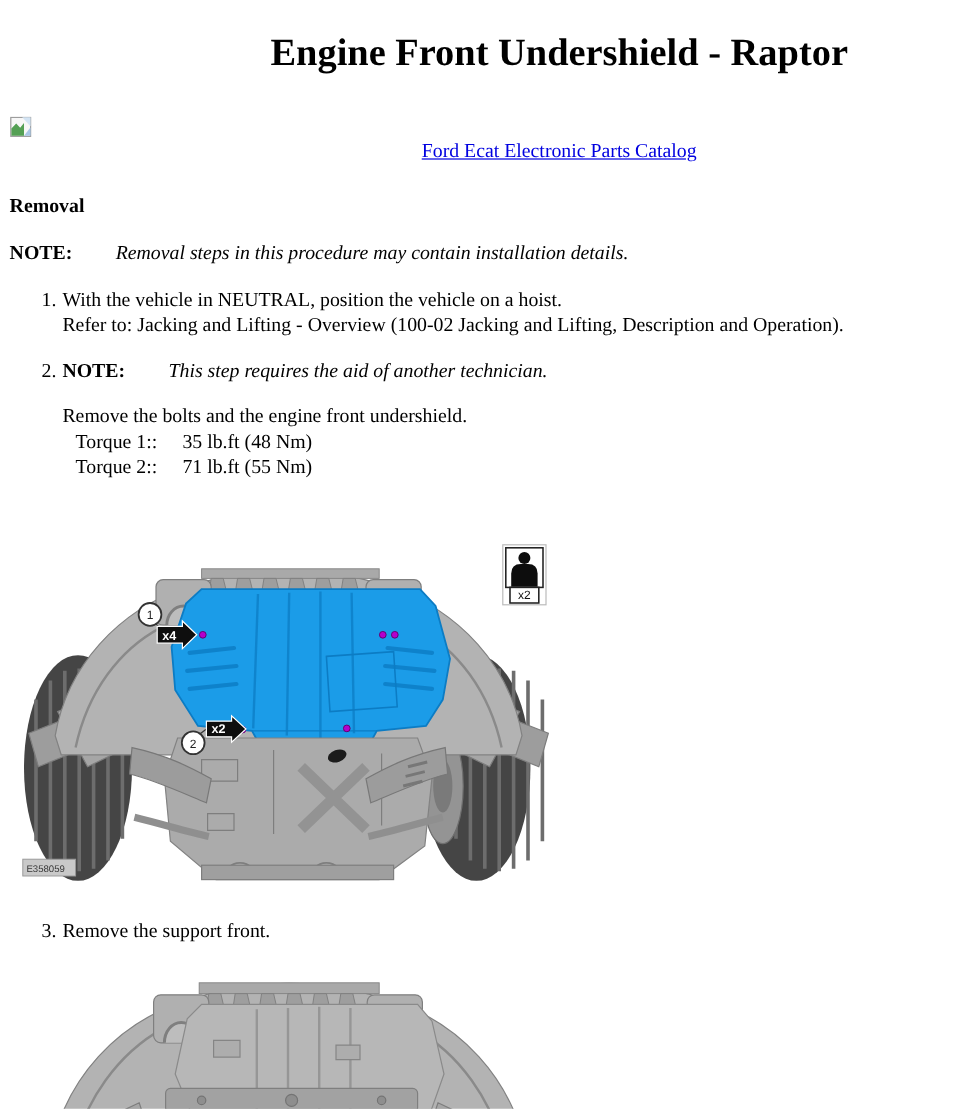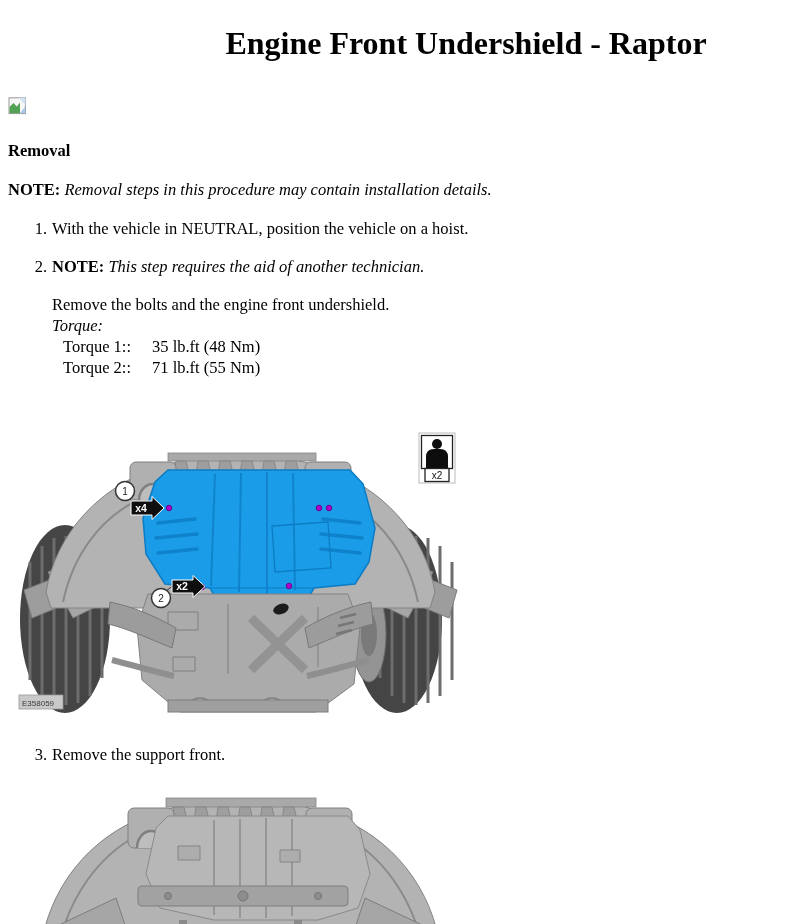--- a/index.html
+++ b/index.html
@@ -13,21 +13,21 @@
   h1.doc-title {
     font-size: 32px; line-height: 37px; font-weight: bold;
     margin: 17px 0 0 0;
   }
   .catalog-row { margin: 35px 0 0 0; }
   a.catalog-link { color: #0000e0; text-decoration: underline; }
   .broken-img { vertical-align: -3px; margin-right: 1px; }
   .section-heading { font-weight: bold; margin: 25px 0 0 0; }
   .note-par { margin: 18px 0 0 0; }
   .note-label { font-weight: bold; margin-top: 19px; }
-  .note-text { font-style: italic; }
+  .note-text { font-style: italic; margin-left: 32px; }
   .steps { margin: 18px 0 0 0; }
   .step { display: flex; }
   .step + .step { margin-top: 17px; }
   .step-num { min-width: 44px; text-align: right; padding-right: 5px; box-sizing: border-box; flex: none; }
   .step-body { flex: 1; }
   .step-gap { height: 17px; }
   .torque-label { font-style: italic; }
   .torque-row { display: flex; padding-left: 11px; }
   .torque-name { width: 89px; flex: none; }
   .figure { margin-left: 10px; }
@@ -44,44 +44,44 @@
 
   <div class="center-zone">
     <h1 class="doc-title">Engine Front Undershield - Raptor</h1>
 
     <div class="catalog-row">
       <a href="#" class="catalog-link"><svg class="broken-img" width="20" height="18" viewBox="0 0 20 18">
             <rect x="1" y="0.8" width="16.5" height="15.8" fill="#f7f7f7" stroke="#9a9a9a" stroke-width="1"></rect>
             <path d="M10.5,0.8 L17.5,0.8 L17.5,8.5 Z" fill="#d3e4f4"></path>
             <path d="M1.5,16.2 L1.5,10 L5.5,6 L8.8,9.5 L12,5.5 L12,16.2 Z" fill="#54a054"></path>
             <path d="M12,16.2 L17.5,9 L17.5,16.2 Z" fill="#a9c7e6"></path>
-          </svg></a>
+          </svg><span>Ford Ecat Electronic Parts Catalog</span></a>
     </div>
   </div>
 
   <div class="section-heading">Removal</div>
 
   <p class="note-par"><span class="note-label">NOTE:</span> <span class="note-text">Removal steps in this procedure may contain installation details.</span></p>
 
   <div class="steps">
 
     <div class="step">
       <span class="step-num">1.</span>
       <div class="step-body">
         <div>With the vehicle in NEUTRAL, position the vehicle on a hoist.</div>
+        <div>Refer to: Jacking and Lifting - Overview (100-02 Jacking and Lifting, Description and Operation).</div>
       </div>
     </div>
 
     <div class="step">
       <span class="step-num">2.</span>
       <div class="step-body">
         <div><span class="note-label">NOTE:</span> <span class="note-text">This step requires the aid of another technician.</span></div>
         <div class="step-gap"></div>
         <div>Remove the bolts and the engine front undershield.</div>
-        <div class="torque-label">Torque:</div>
         <div class="torque-row">
           <span class="torque-name">Torque 1::</span>
           <span>35 lb.ft (48 Nm)</span>
         </div>
         <div class="torque-row">
           <span class="torque-name">Torque 2::</span>
           <span>71 lb.ft (55 Nm)</span>
         </div>
       </div>
     </div>

